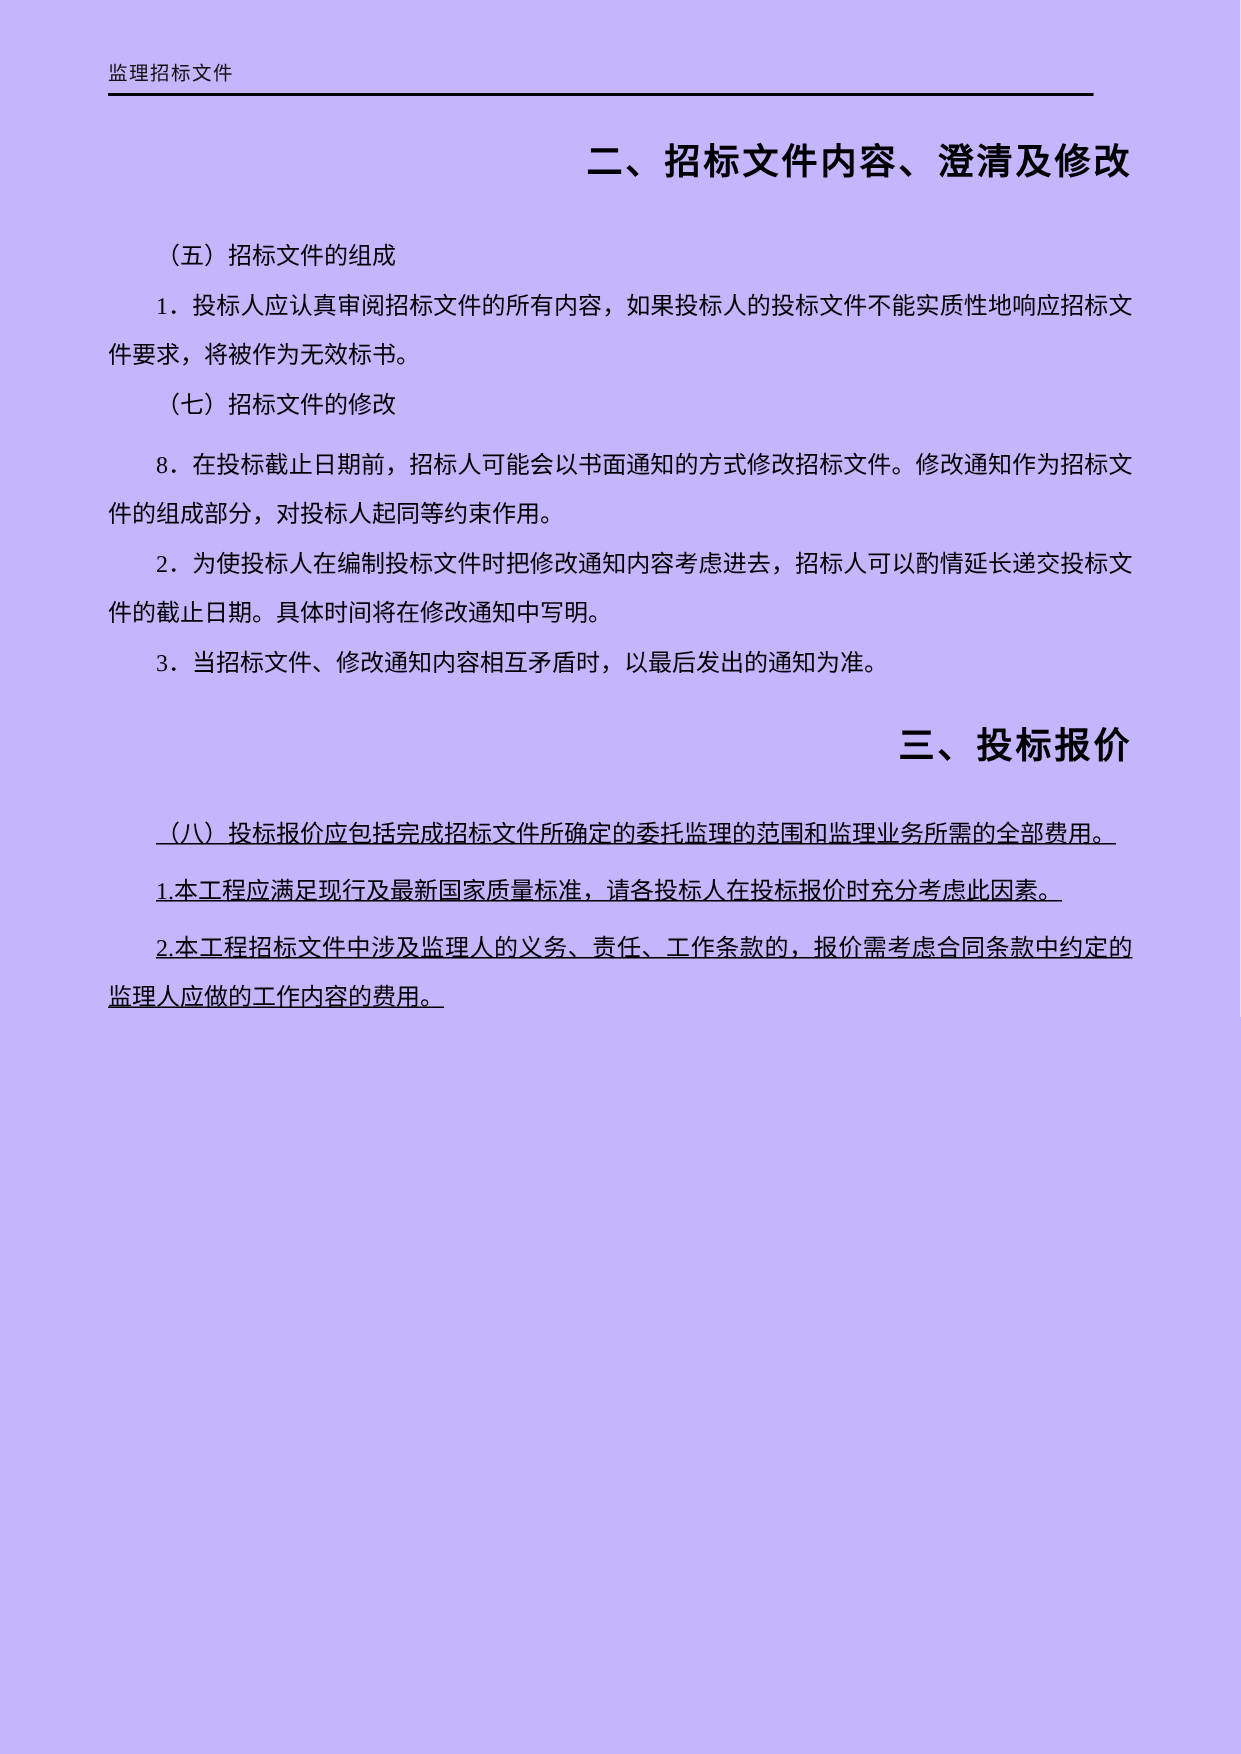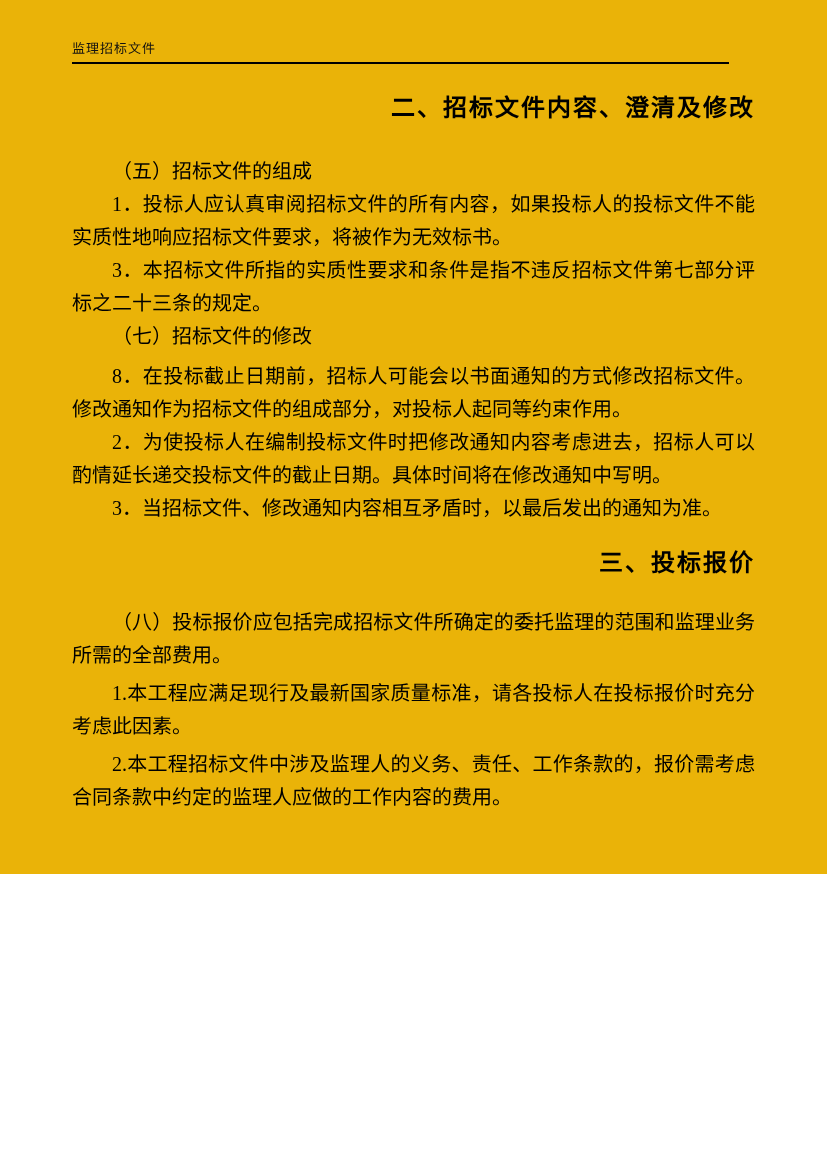--- a/index.html
+++ b/index.html
@@ -3,23 +3,23 @@
 <meta charset="utf-8">
 <style>
   html, body {
     margin: 0;
     padding: 0;
     background: #ffffff;
   }
   .page {
     position: relative;
     width: 827px;
-    height: 874px;
+    height: 1169px;
     margin: 0 auto;
-    background: #eab308;
+    background: #c4b5fd;
     box-sizing: border-box;
     padding: 30px 72px 0 72px;
     overflow: hidden;
     font-family: "Liberation Serif", "DejaVu Serif", serif;
     font-size: 16px;
     color: #000000;
   }
   .doc-header {
     margin-top: 8px;
     font-size: 13px;
@@ -48,30 +48,31 @@
     margin-top: 18px;
   }
   .body-block {
     margin-top: 32px;
   }
   .para {
     margin: 0;
     text-indent: 2em;
     text-align: justify;
     line-height: 33px;
-    font-size: 20px;
+    font-size: 16px;
   }
   .para.gap-top {
     margin-top: 7px;
   }
   .body-block-3 {
     margin-top: 28px;
   }
   .body-block-3 .para {
     margin-bottom: 5px;
+    text-decoration: underline;
   }
   .u-num {
     text-decoration: underline;
     text-underline-offset: 2px;
   }
 </style>
 </head>
 <body>
 
 <div class="page">
@@ -79,21 +80,20 @@
   <div class="doc-header">
     <span>监理招标文件</span>
   </div>
   <div class="header-rule"></div>
 
   <h1 class="sec-title first">二、招标文件内容、澄清及修改</h1>
 
   <div class="body-block">
     <p class="para">（五）招标文件的组成</p>
     <p class="para">1．投标人应认真审阅招标文件的所有内容，如果投标人的投标文件不能实质性地响应招标文件要求，将被作为无效标书。</p>
-    <p class="para">3．本招标文件所指的实质性要求和条件是指不违反招标文件第七部分评标之二十三条的规定。</p>
 
 
     <p class="para">（七）招标文件的修改</p>
     <p class="para gap-top">8．在投标截止日期前，招标人可能会以书面通知的方式修改招标文件。修改通知作为招标文件的组成部分，对投标人起同等约束作用。</p>
     <p class="para">2．为使投标人在编制投标文件时把修改通知内容考虑进去，招标人可以酌情延长递交投标文件的截止日期。具体时间将在修改通知中写明。</p>
     <p class="para">3．当招标文件、修改通知内容相互矛盾时，以最后发出的通知为准。</p>
   </div>
 
   <h1 class="sec-title second">三、投标报价</h1>
 

